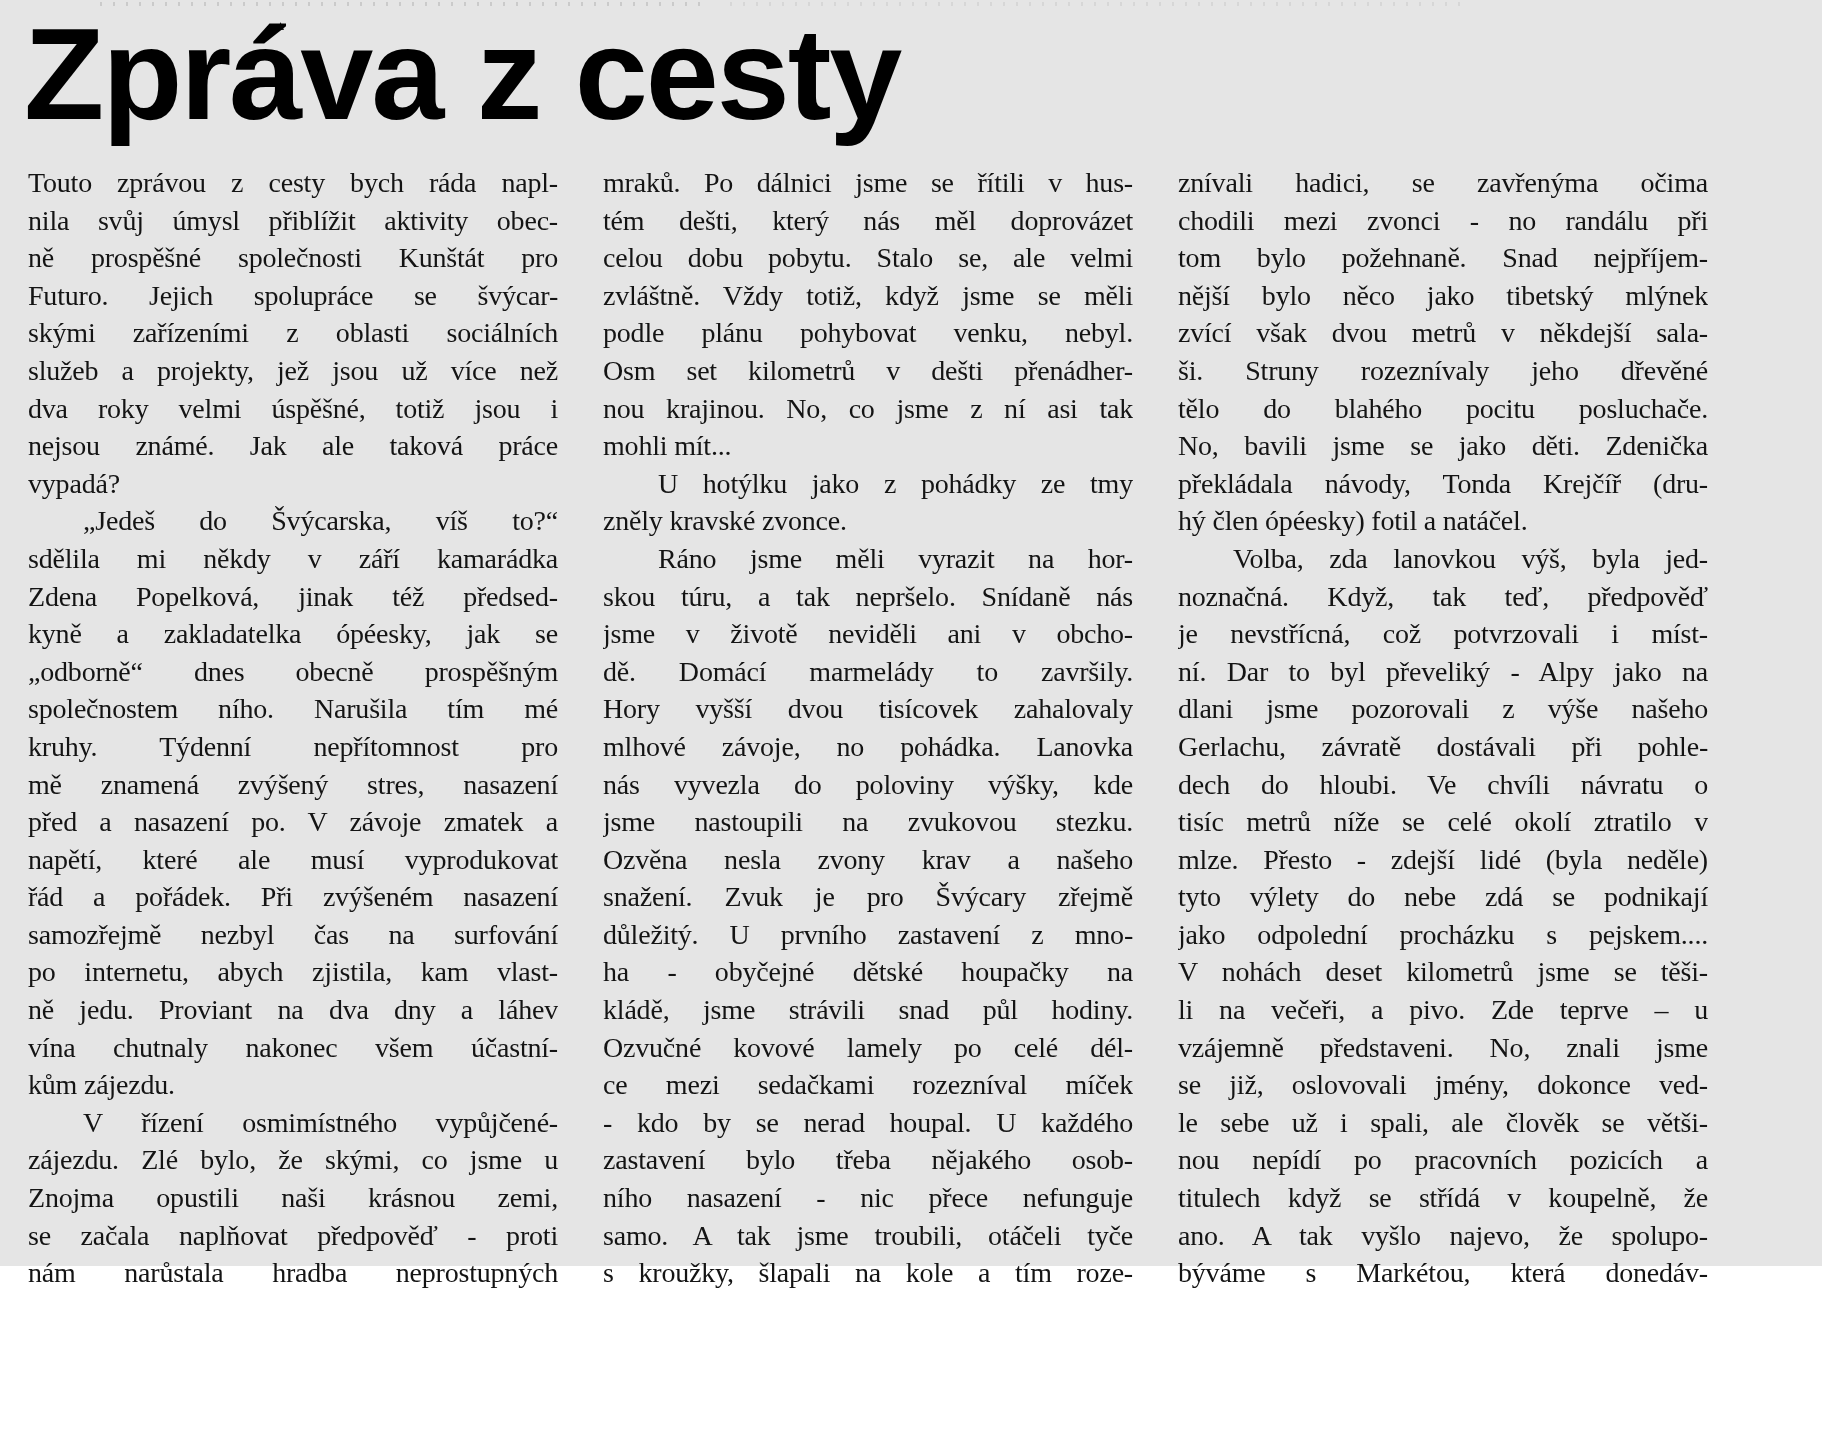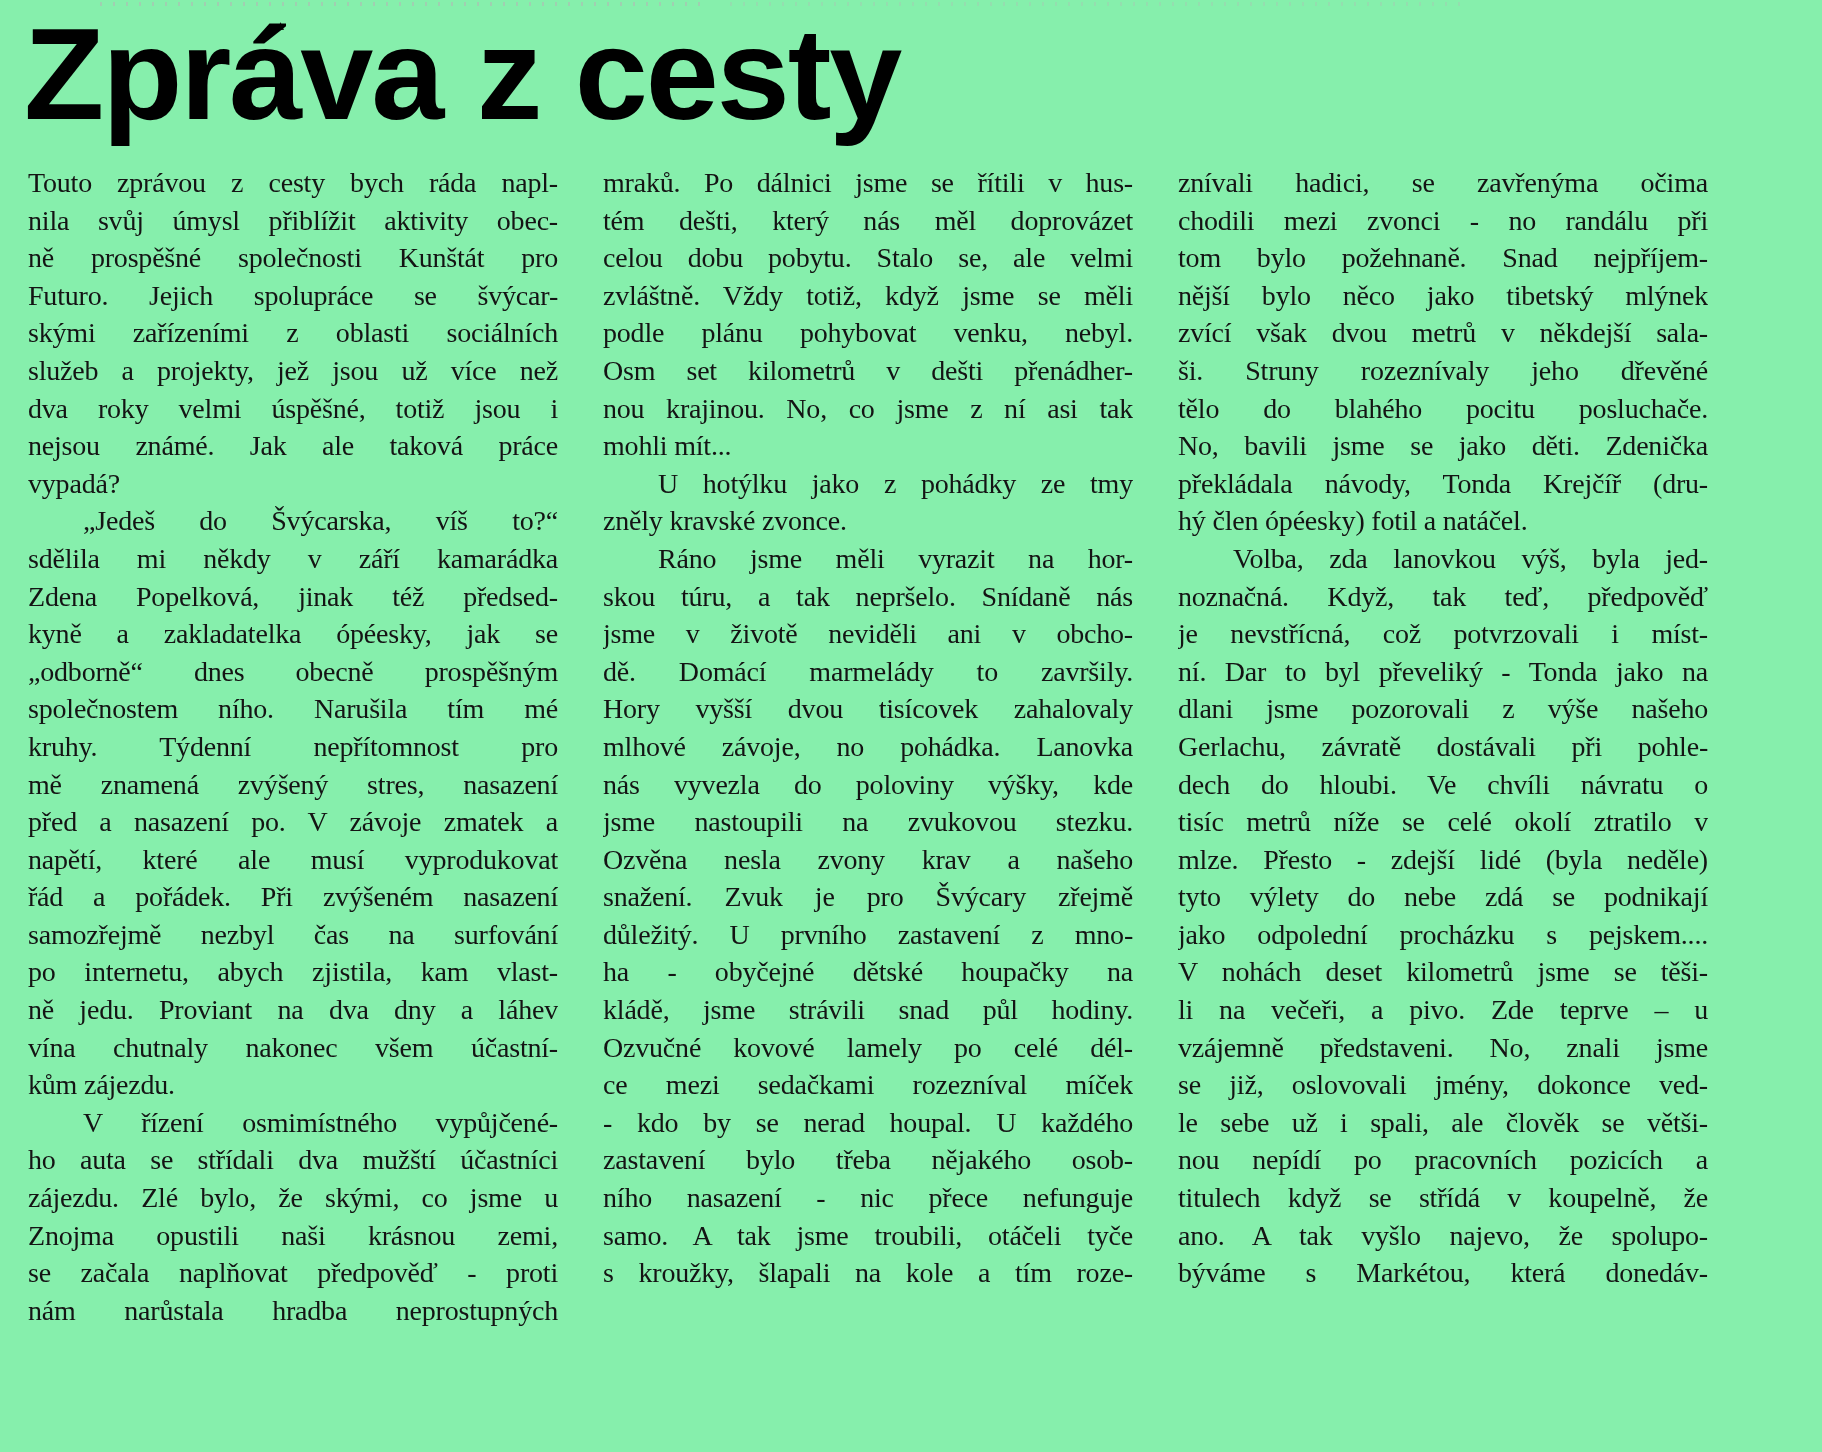--- a/index.html
+++ b/index.html
@@ -5,22 +5,22 @@
   html,body{margin:0;padding:0;}
   body{
     width:1822px;height:1452px;
     background:#ffffff;
     font-family:"Liberation Serif", serif;
     color:#141414;
     overflow:hidden;
   }
   .page{
     position:relative;
-    width:1822px;height:1452px;
-    background:#86efac;
+    width:1822px;height:1266px;
+    background:#e5e5e5;
   }
   
   .remnant{
     position:absolute;top:2px;height:4px;
     background:repeating-linear-gradient(90deg,#b5b5b5 0 2px,transparent 2px 13px);
   }
   .remnant.r1{left:100px;width:600px;opacity:.55;}
   .remnant.r2{left:730px;width:730px;opacity:.3;}
   .speck{
     position:absolute;top:22px;left:278px;width:6px;height:8px;
@@ -98,21 +98,20 @@
         <div class="line">mě znamená zvýšený stres, nasazení</div>
         <div class="line">před a nasazení po. V závoje zmatek a</div>
         <div class="line">napětí, které ale musí vyprodukovat</div>
         <div class="line">řád a pořádek. Při zvýšeném nasazení</div>
         <div class="line">samozřejmě nezbyl čas na surfování</div>
         <div class="line">po internetu, abych zjistila, kam vlast-</div>
         <div class="line">ně jedu. Proviant na dva dny a láhev</div>
         <div class="line">vína chutnaly nakonec všem účastní-</div>
         <div class="line pend">kům zájezdu.</div>
         <div class="line ind">V řízení osmimístného vypůjčené-</div>
-        <div class="line">ho auta se střídali dva mužští účastníci</div>
         <div class="line">zájezdu. Zlé bylo, že skými, co jsme u</div>
         <div class="line">Znojma opustili naši krásnou zemi,</div>
         <div class="line">se začala naplňovat předpověď - proti</div>
         <div class="line">nám narůstala hradba neprostupných</div>
       </div>
     <div class="col">
         <div class="line">mraků. Po dálnici jsme se řítili v hus-</div>
         <div class="line">tém dešti, který nás měl doprovázet</div>
         <div class="line">celou dobu pobytu. Stalo se, ale velmi</div>
         <div class="line">zvláštně. Vždy totiž, když jsme se měli</div>
@@ -150,21 +149,21 @@
         <div class="line">nější bylo něco jako tibetský mlýnek</div>
         <div class="line">zvící však dvou metrů v někdejší sala-</div>
         <div class="line">ši. Struny rozeznívaly jeho dřevěné</div>
         <div class="line">tělo do blahého pocitu posluchače.</div>
         <div class="line">No, bavili jsme se jako děti. Zdenička</div>
         <div class="line">překládala návody, Tonda Krejčíř (dru-</div>
         <div class="line pend">hý člen ópéesky) fotil a natáčel.</div>
         <div class="line ind">Volba, zda lanovkou výš, byla jed-</div>
         <div class="line">noznačná. Když, tak teď, předpověď</div>
         <div class="line">je nevstřícná, což potvrzovali i míst-</div>
-        <div class="line">ní. Dar to byl převeliký - Tonda jako na</div>
+        <div class="line">ní. Dar to byl převeliký - Alpy jako na</div>
         <div class="line">dlani jsme pozorovali z výše našeho</div>
         <div class="line">Gerlachu, závratě dostávali při pohle-</div>
         <div class="line">dech do hloubi. Ve chvíli návratu o</div>
         <div class="line">tisíc metrů níže se celé okolí ztratilo v</div>
         <div class="line">mlze. Přesto - zdejší lidé (byla neděle)</div>
         <div class="line">tyto výlety do nebe zdá se podnikají</div>
         <div class="line">jako odpolední procházku s pejskem....</div>
         <div class="line">V nohách deset kilometrů jsme se těši-</div>
         <div class="line">li na večeři, a pivo. Zde teprve – u</div>
         <div class="line">vzájemně představeni. No, znali jsme</div>

